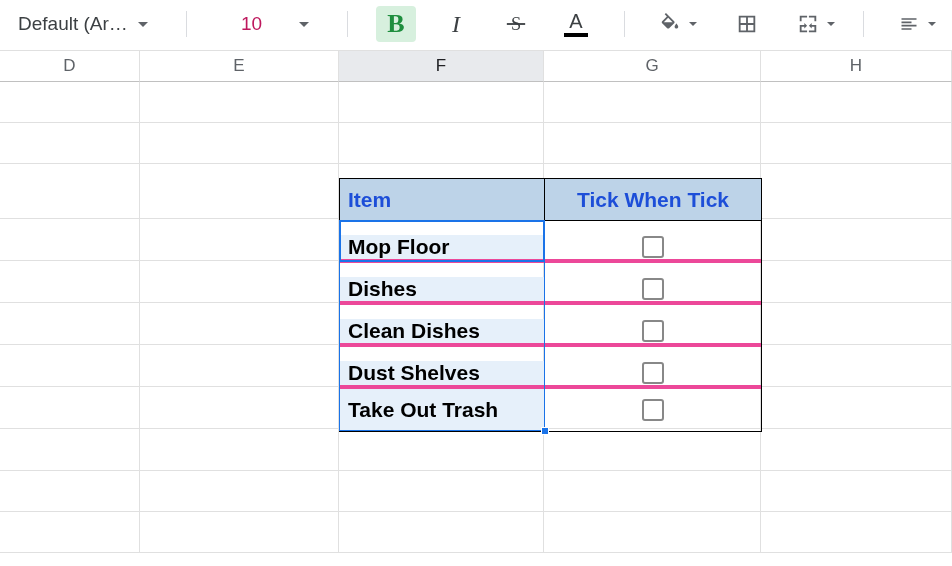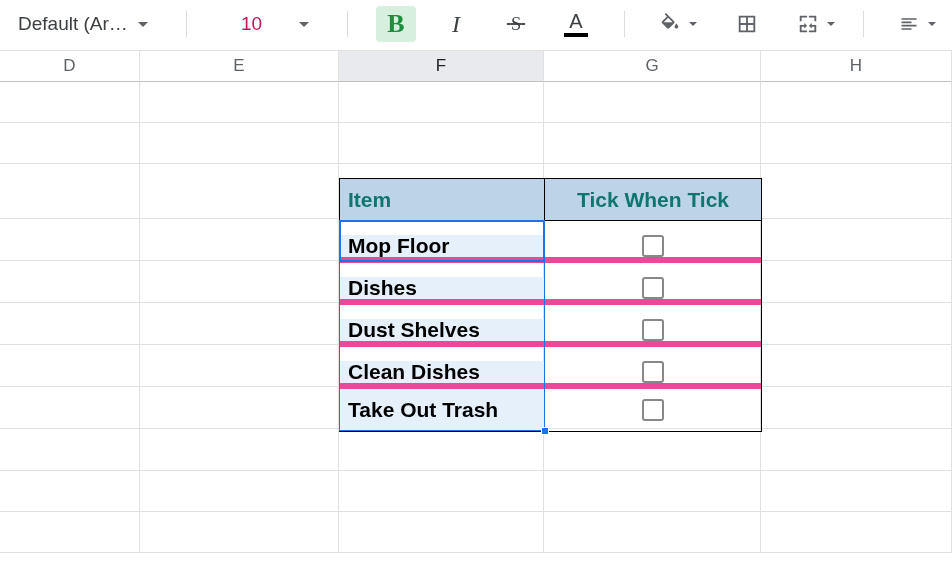--- a/index.html
+++ b/index.html
@@ -174,21 +174,21 @@
       border: 1px solid #000;
     }
     .todo-header-row {
       display: flex;
       height: 42px;
     }
     .todo-th {
       background: #bdd3e8;
       font-weight: bold;
       font-size: 21px;
-      color: #0f766e;
+      color: #1d4ed8;
       display: flex;
       align-items: center;
       padding: 0 8px;
       border-bottom: 1px solid #000;
     }
     .todo-th.col1 {
       width: 205px;
       border-right: 1px solid #000;
     }
     .todo-th.col2 {
@@ -205,21 +205,21 @@
       border-right: 1px solid #000;
       background: #e6f0fa;
       font-weight: bold;
       font-size: 21px;
       color: #000;
       display: flex;
       align-items: center;
       padding: 0 8px;
     }
     .todo-row:not(:last-child) .todo-td {
-      border-bottom: 6px solid #ec4899;
+      border-bottom: 4px solid #ec4899;
       margin-top: 14px;
     }
     .todo-td.col2 {
       width: 216px;
       display: flex;
       align-items: center;
       justify-content: center;
     }
     .checkbox {
       width: 22px;
@@ -418,27 +418,27 @@
         <div class="checkbox"></div>
       </div>
   </div>
   <div class="todo-row">
     <div class="todo-td col1">Dishes</div>
     <div class="todo-td col2">
         <div class="checkbox"></div>
       </div>
   </div>
   <div class="todo-row">
-    <div class="todo-td col1">Dust Shelves</div>
+    <div class="todo-td col1">Clean Dishes</div>
     <div class="todo-td col2">
         <div class="checkbox"></div>
       </div>
   </div>
   <div class="todo-row">
-    <div class="todo-td col1">Clean Dishes</div>
+    <div class="todo-td col1">Dust Shelves</div>
     <div class="todo-td col2">
         <div class="checkbox"></div>
       </div>
   </div>
   <div class="todo-row">
     <div class="todo-td col1">Take Out Trash</div>
     <div class="todo-td col2">
         <div class="checkbox"></div>
       </div>
   </div>

